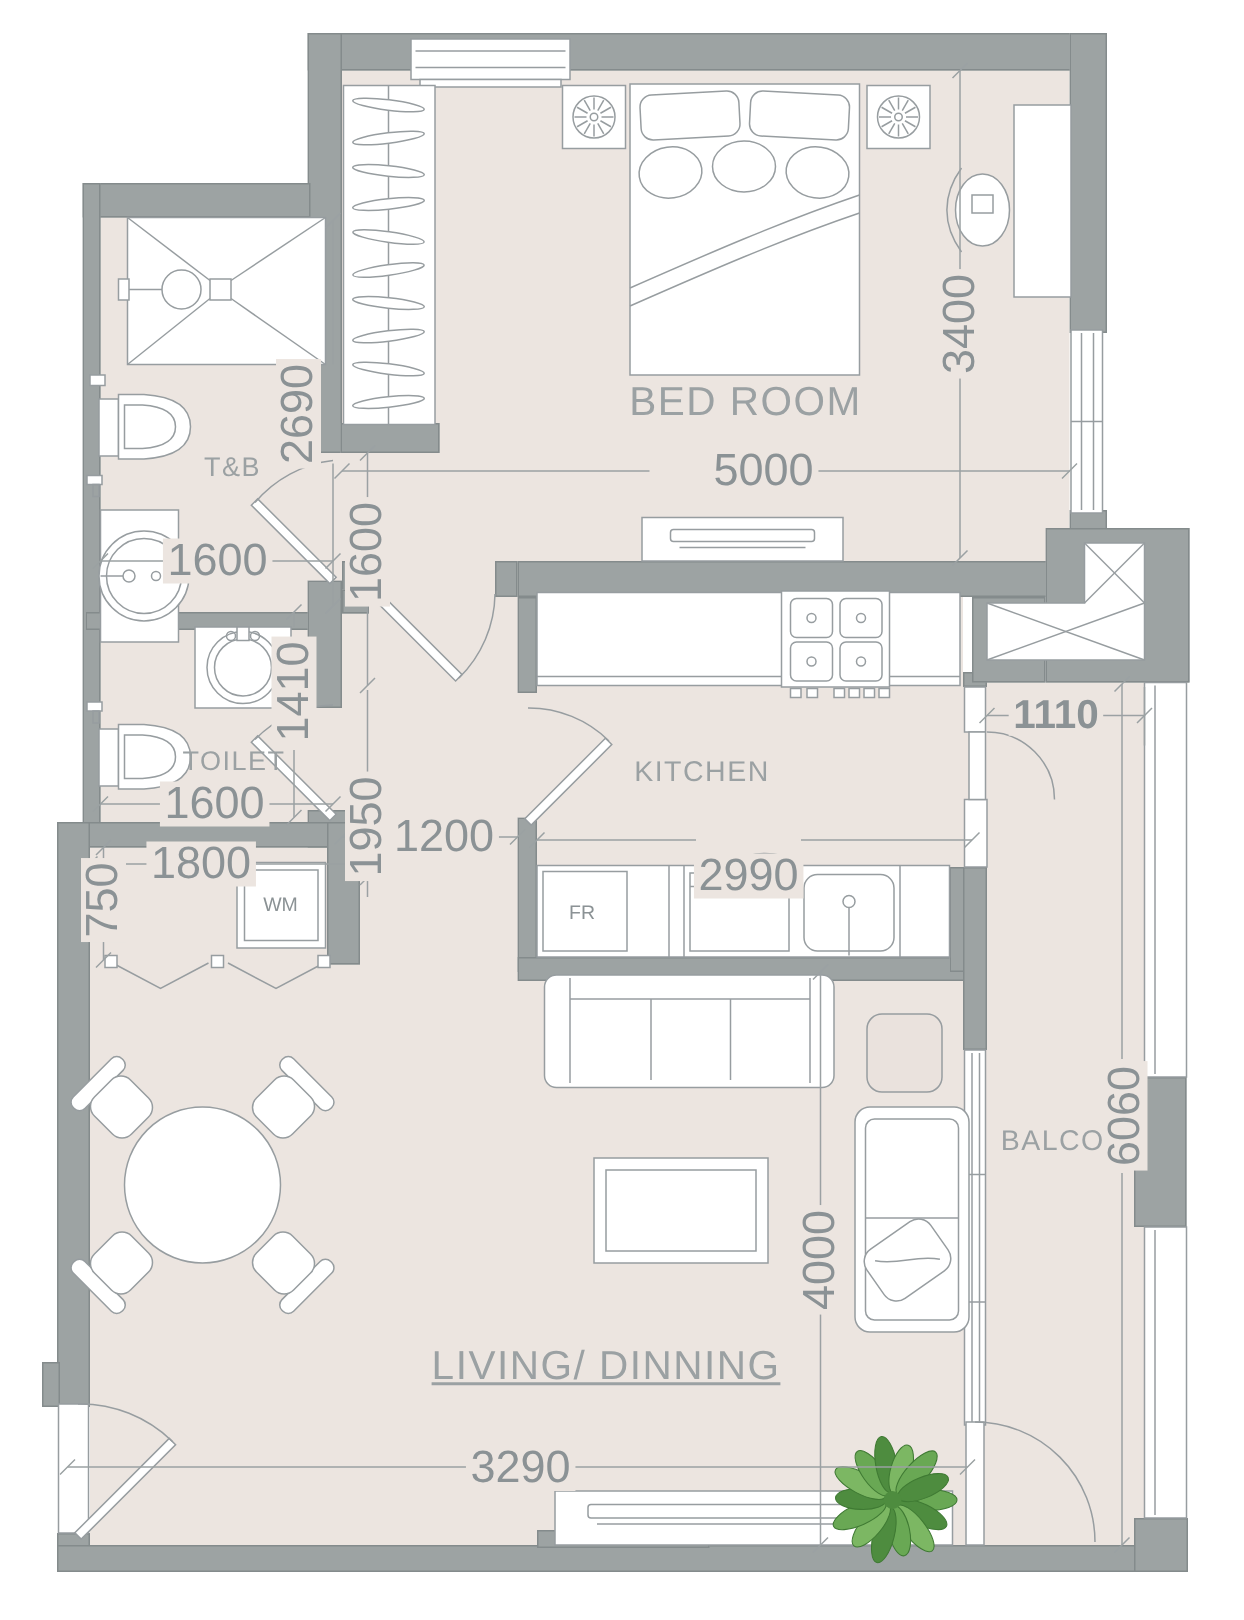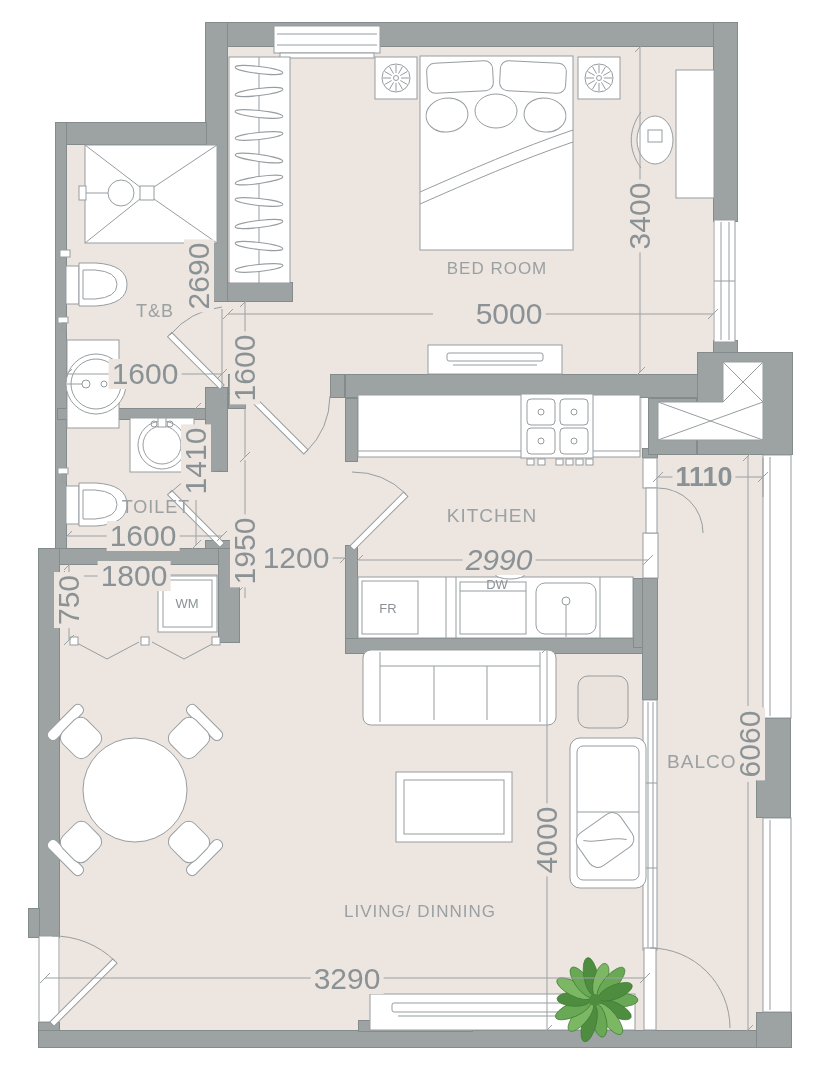--- a/index.html
+++ b/index.html
@@ -8,21 +8,21 @@
   }
   html,body{margin:0;padding:0;background:#ffffff;}
   #plan{position:relative;width:829px;height:1080px;background:#fff;overflow:hidden;
         font-family:"Liberation Sans",sans-serif;}
   .floor{position:absolute;background:var(--floor);}
   .wall{position:absolute;background:var(--wall);box-shadow:inset 0 0 0 1px var(--wall-border);}
   svg.overlay{position:absolute;left:0;top:0;}
   .lbl{position:absolute;transform:translate(-50%,-50%);white-space:nowrap;
        color:var(--dim-text);font-size:30px;line-height:1;background:var(--floor);padding:0 3px;}
   .lbl.v{transform:translate(-50%,-50%) rotate(-90deg);}
-  .lbl.room{color:var(--label-text);font-size:17px;letter-spacing:1px;background:transparent;padding:0;}
+  .lbl.room{color:var(--label-text);font-size:27px;letter-spacing:1px;background:transparent;padding:0;}
   .lbl.room.sm{font-size:18px;}
   .lbl.app{color:var(--dim-text);font-size:13px;background:transparent;padding:0;}
   .lbl.dim-sm{font-size:27px;}
   
   .w{fill:#ffffff;stroke:var(--line);stroke-width:1;}
   .ln{fill:none;stroke:var(--line);stroke-width:1;}
   .dm{fill:none;stroke:var(--label-text);stroke-width:1;}
   .gr{fill:#eae2dd;stroke:var(--line);stroke-width:1;}
 </style>
 </head>
@@ -397,38 +397,38 @@
       <path d="M748,456 V706 M748,782 V1030" class="dm"></path>
       <path d="M743,461 L753,451 M743,1035 L753,1025" class="dm"></path>
       <path d="M45,978 H314 M380,978 H645" class="dm"></path>
       <path d="M40,983 L50,973 M640,983 L650,973" class="dm"></path>
     </g>
   </svg>
 
   <div class="lbl room" style="left:497px;top:268px;">BED ROOM</div>
   <div class="lbl room sm" style="left:155px;top:311px;">T&amp;B</div>
   <div class="lbl room sm" style="left:156px;top:507px;">TOILET</div>
-  <div class="lbl room" style="left:492px;top:515px;font-size:19px;">KITCHEN</div>
-  <div class="lbl room" style="left:420px;top:911px;">LIVING/ DINNING</div>
+  <div class="lbl room" style="left:468px;top:515px;font-size:19px;">KITCHEN</div>
+  <div class="lbl room" style="left:404px;top:911px;text-decoration:underline;">LIVING/ DINNING</div>
   <div class="lbl room" style="left:716px;top:761px;font-size:19px;">BALCONY</div>
 
   <div class="lbl app" style="left:187px;top:603px;">WM</div>
   <div class="lbl app" style="left:388px;top:608px;">FR</div>
   <div class="lbl app" style="left:497px;top:584px;">DW</div>
 
   <div class="lbl" style="left:470px;top:314px;margin-left:39px;">5000</div>
   <div class="lbl v" style="left:640px;top:216px;">3400</div>
   <div class="lbl v" style="left:199px;top:276px;">2690</div>
   <div class="lbl" style="left:145px;top:374px;">1600</div>
   <div class="lbl v" style="left:245px;top:368px;">1600</div>
   <div class="lbl v" style="left:196px;top:461px;">1410</div>
   <div class="lbl" style="left:143px;top:536px;">1600</div>
   <div class="lbl v" style="left:245px;top:551px;">1950</div>
   <div class="lbl" style="left:296px;top:558px;">1200</div>
   <div class="lbl" style="left:134px;top:576px;">1800</div>
   <div class="lbl v" style="left:69px;top:600px;">750</div>
-  <div class="lbl" style="left:499px;top:560px;font-style:italic;">2990</div>
+  <div class="lbl" style="left:499px;top:584px;">2990</div>
   <div class="lbl dim-sm" style="left:704px;top:477px;font-weight:bold;">1110</div>
   <div class="lbl v" style="left:547px;top:840px;">4000</div>
   <div class="lbl v" style="left:750px;top:744px;">6060</div>
   <div class="lbl" style="left:347px;top:979px;">3290</div>
 
 </div>
 
 </body></html>

